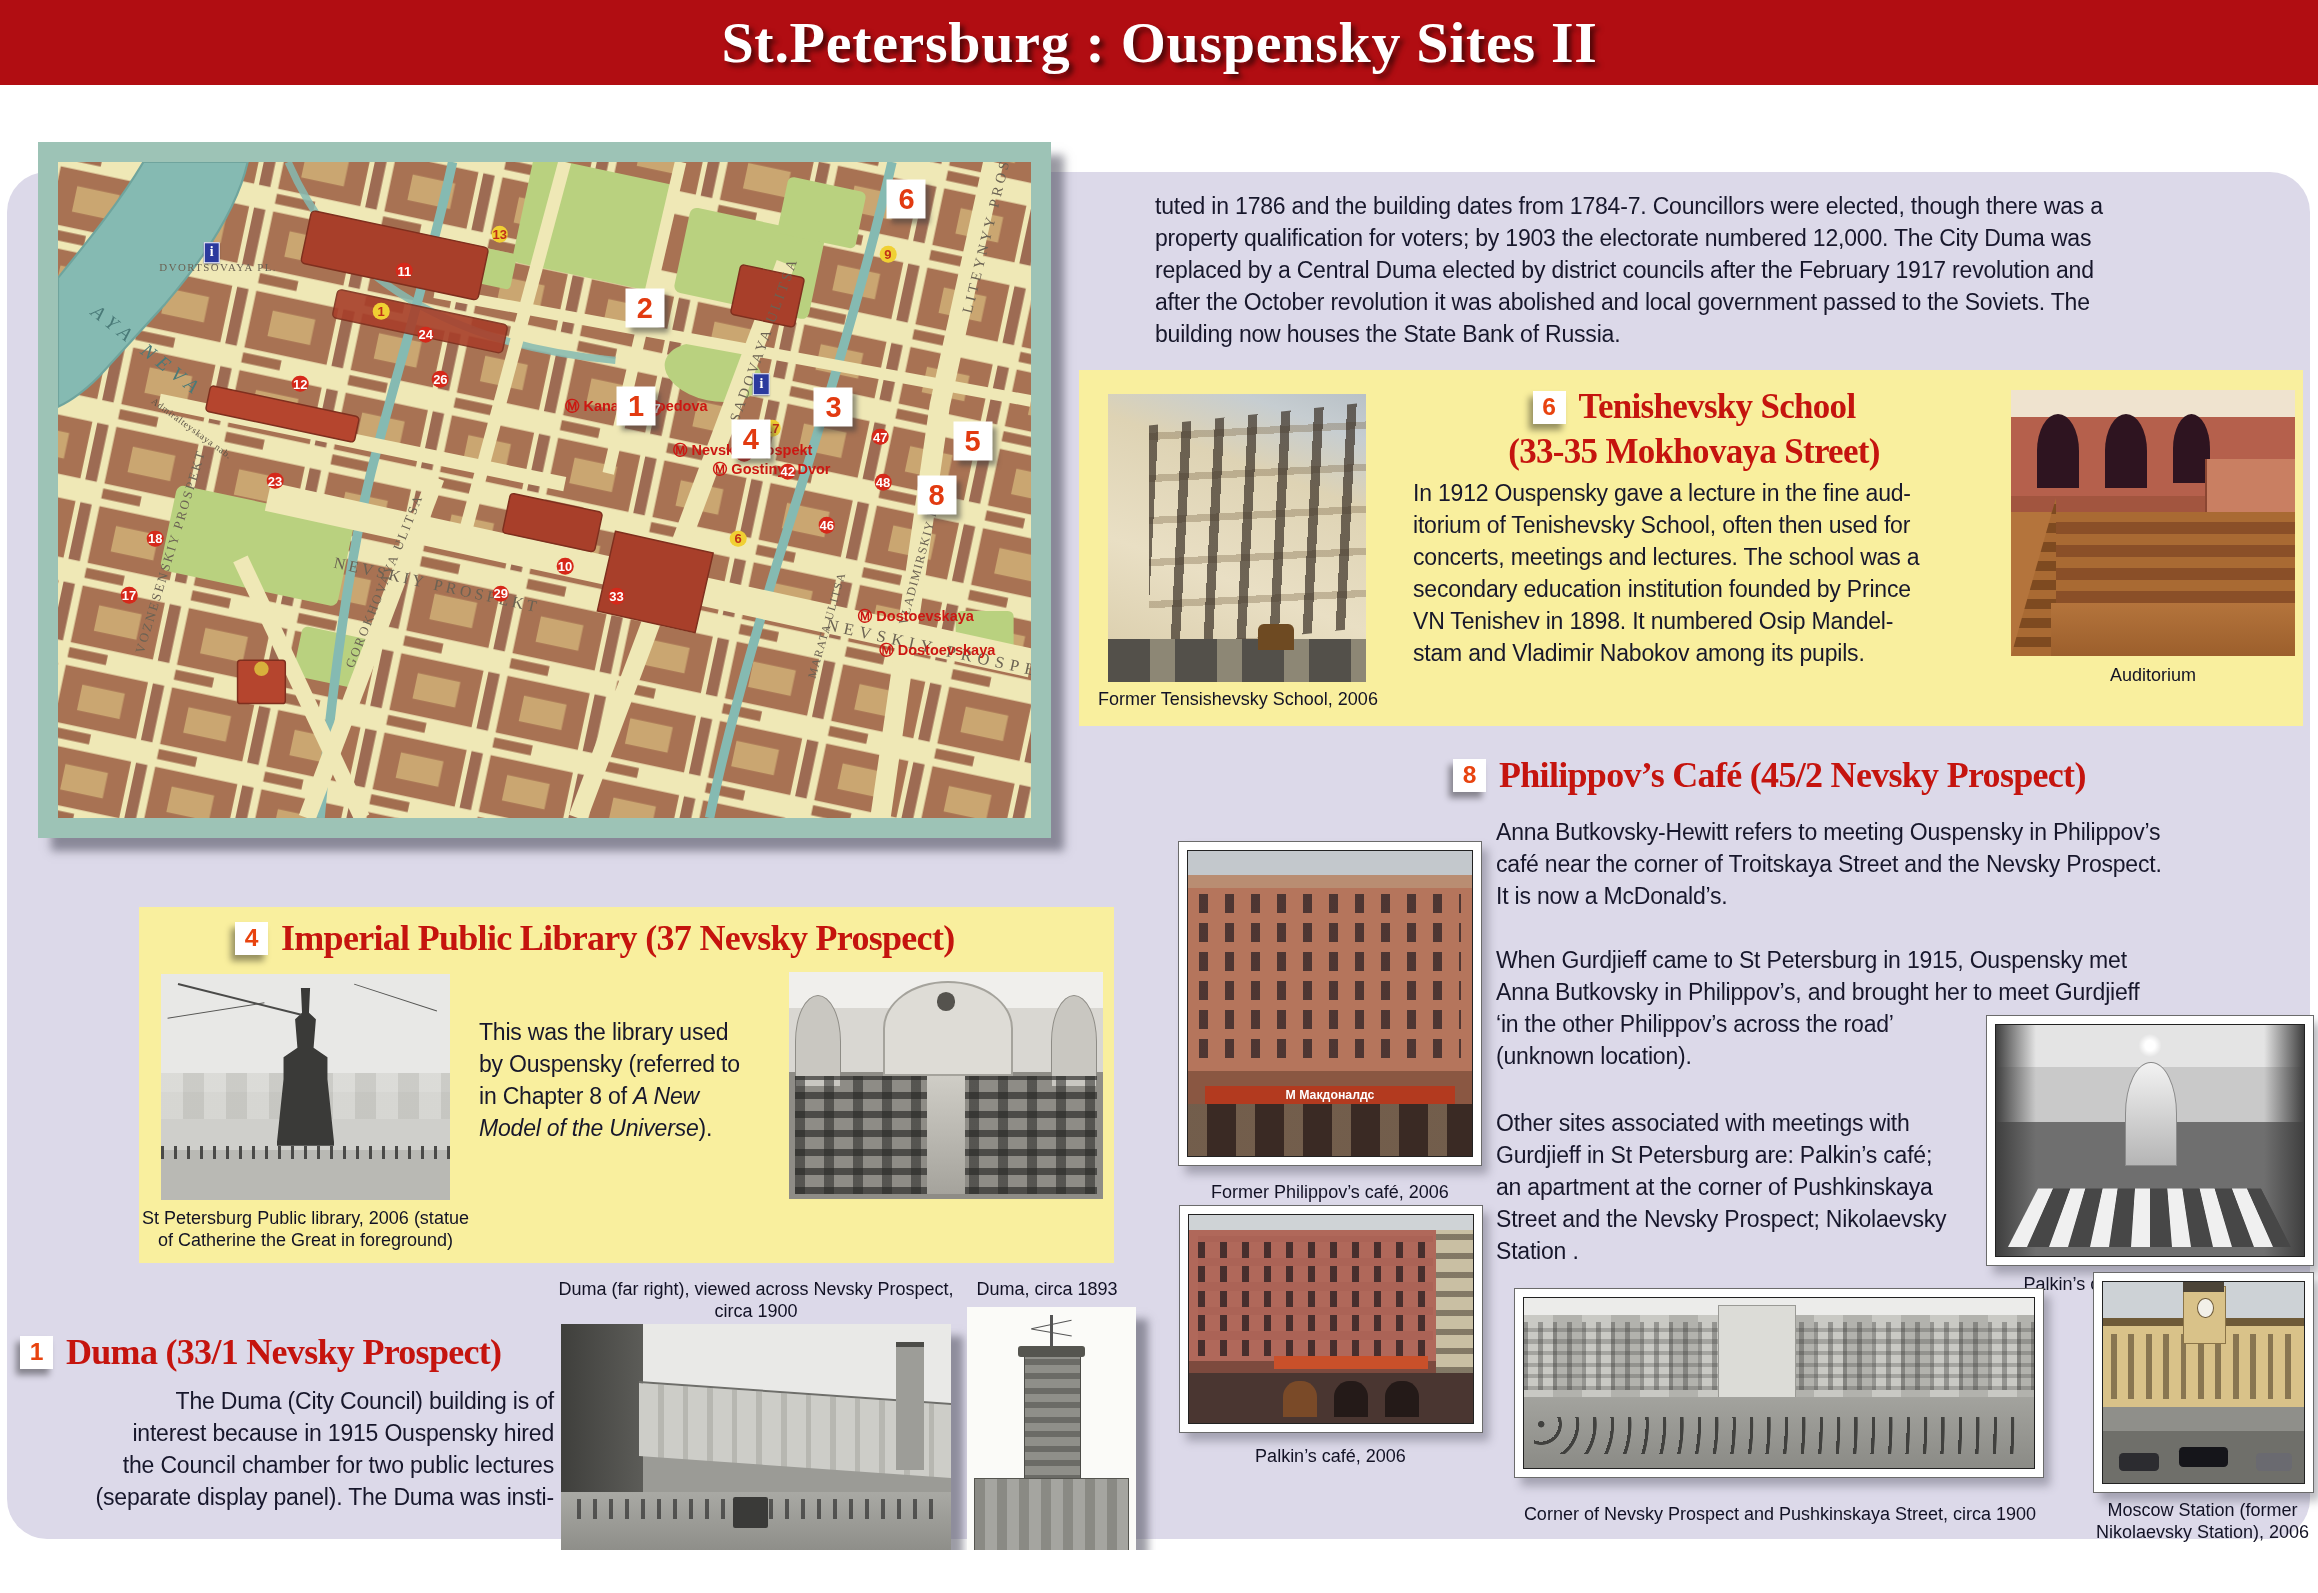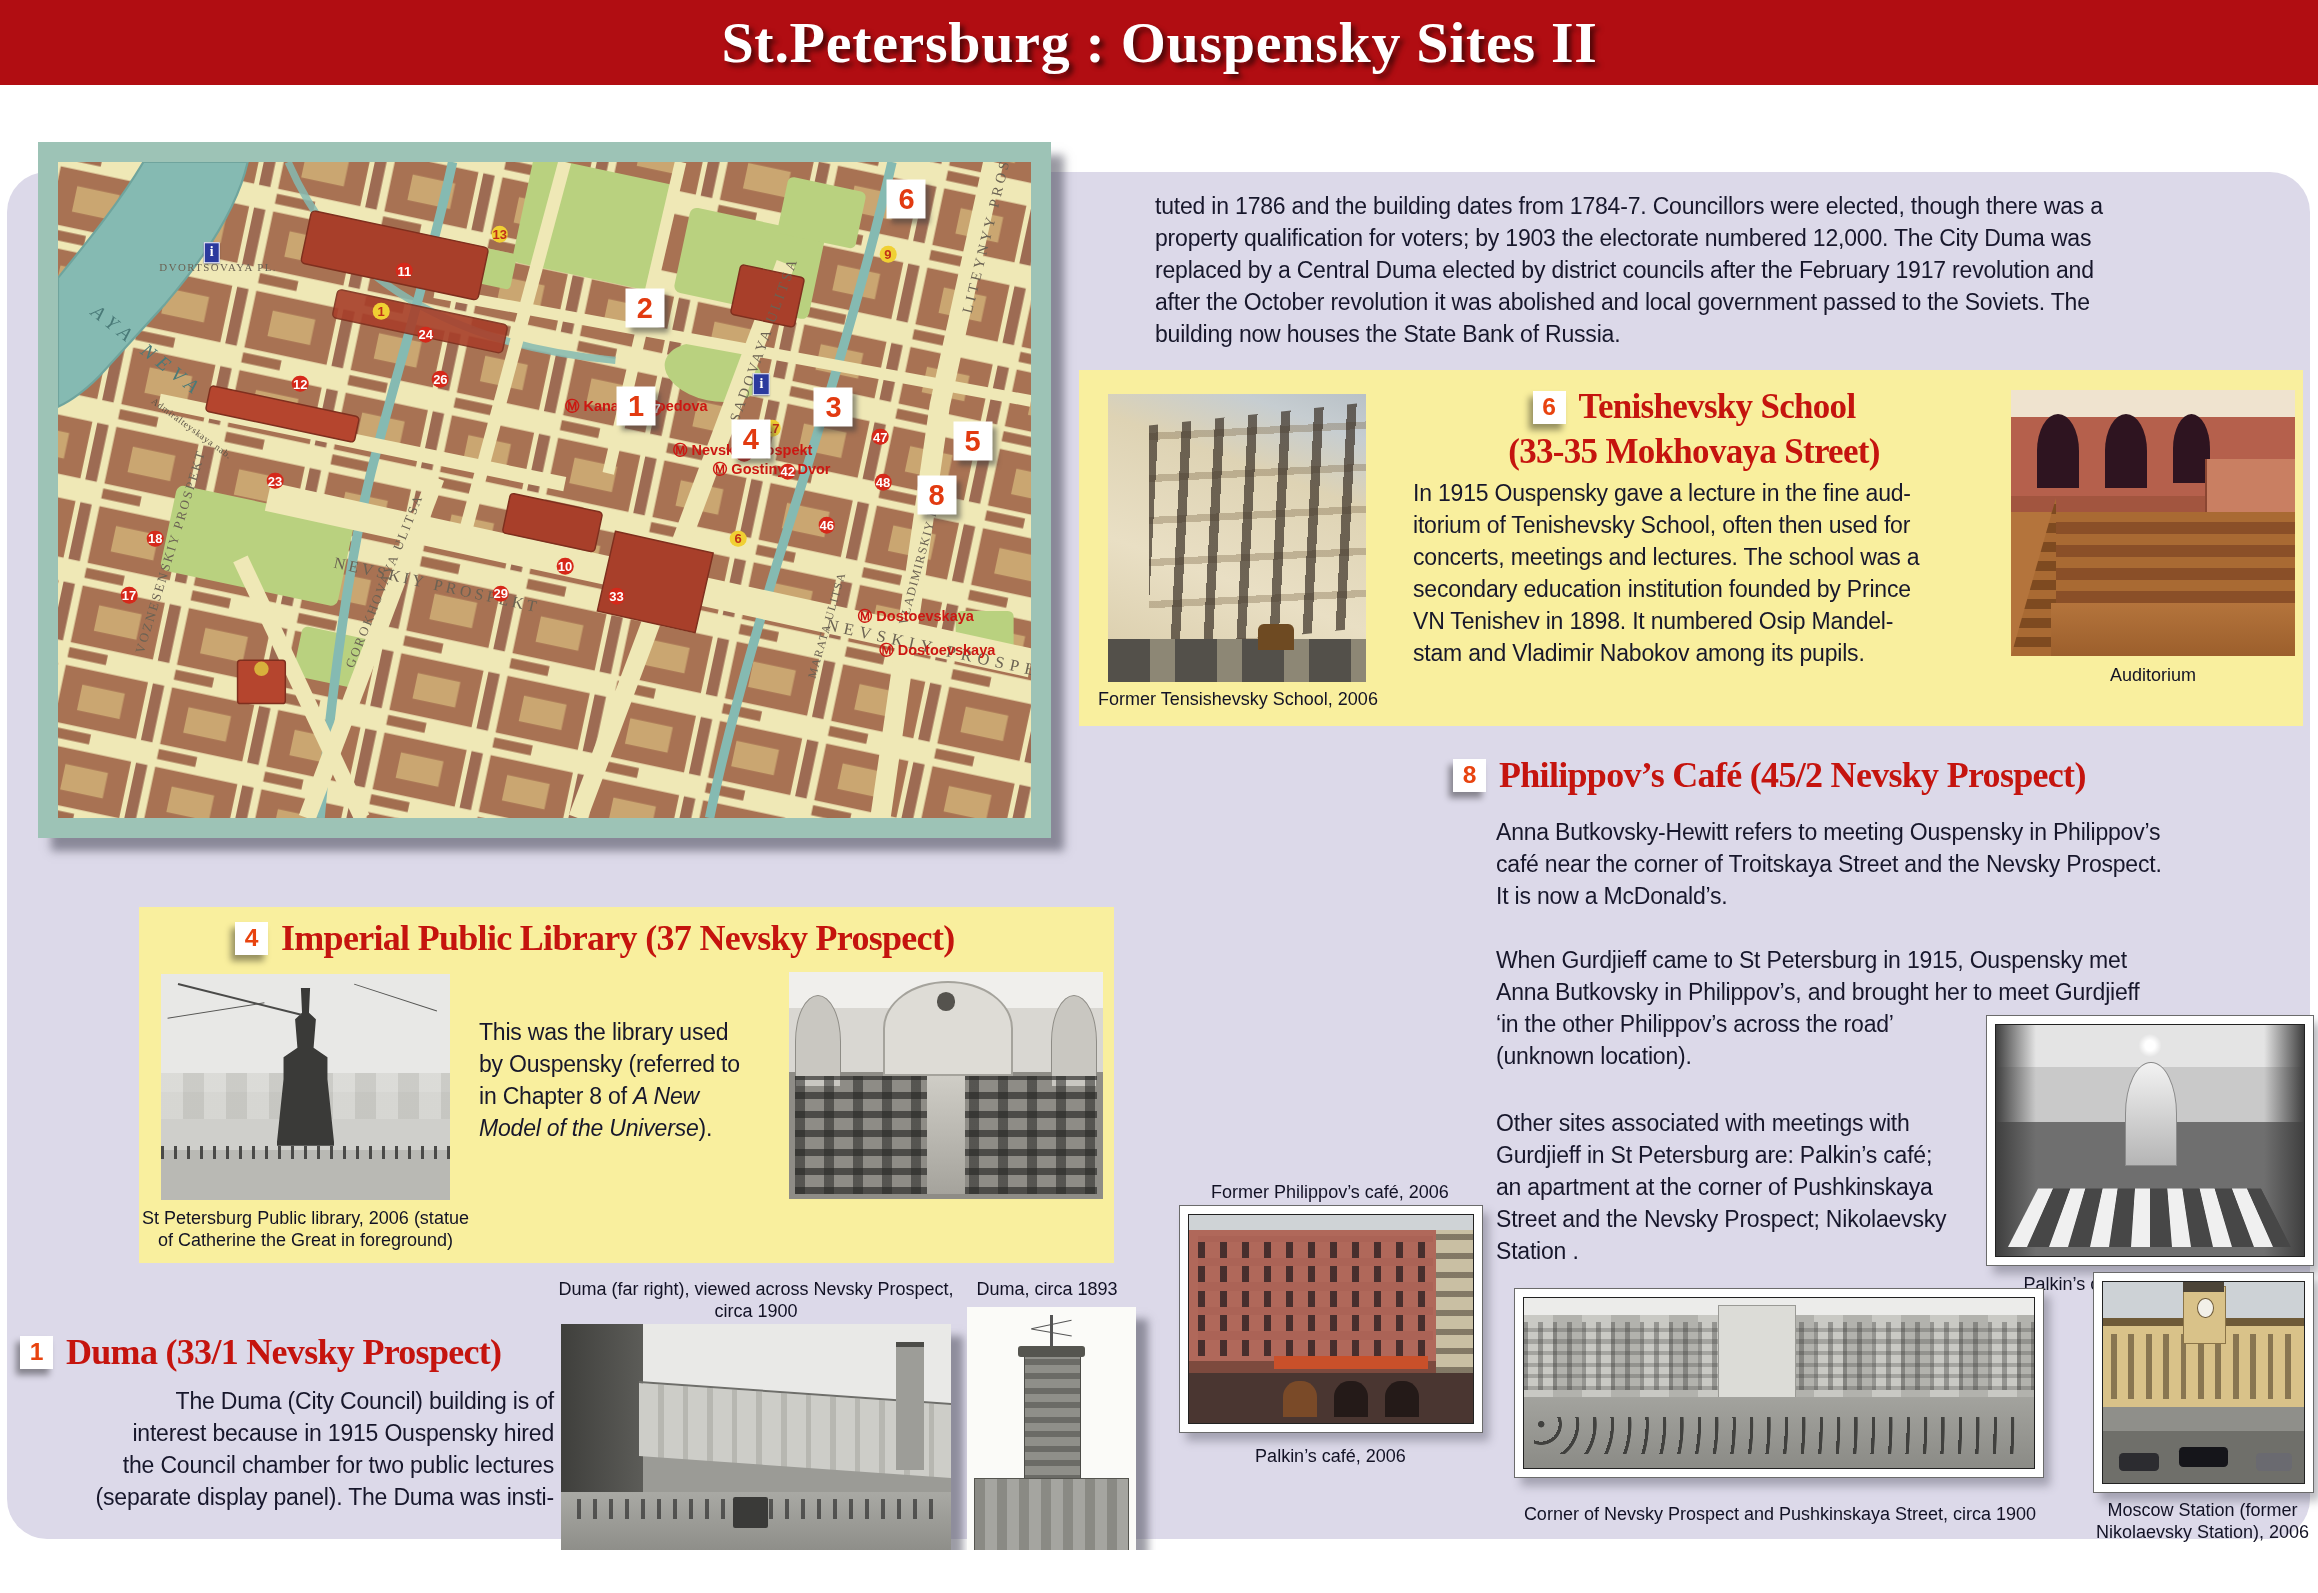--- a/index.html
+++ b/index.html
@@ -194,21 +194,21 @@
     <div class="caption" style="position:absolute;left:0px;top:318px;width:318px;">Former Tensishevsky School, 2006</div>
 
     <div style="position:absolute;left:311px;top:17.4px;width:608px;text-align:center;">
       <div style="display:flex;align-items:center;justify-content:center;gap:13px;">
         <span class="badge">6</span>
         <span class="h-red" style="font-size:35px;">Tenishevsky School</span>
       </div>
       <div class="h-red" style="font-size:35px;margin-top:4.3px;">(33-35 Mokhovaya Street)</div>
     </div>
 
-    <div class="body-txt" style="position:absolute;left:334px;top:107px;width:579px;">In 1915 Ouspensky gave a lecture in the fine aud-
+    <div class="body-txt" style="position:absolute;left:334px;top:107px;width:579px;">In 1912 Ouspensky gave a lecture in the fine aud-
 itorium of Tenishevsky School, often then used for
 concerts, meetings and lectures.  The school was a
 secondary education institution founded by Prince
 VN Tenishev in 1898. It numbered Osip Mandel-
 stam and Vladimir Nabokov among its pupils.</div>
 
     <div class="photo" style="left:932px;top:20px;width:284px;height:266px;">
       <div class="layer" style="inset:0;background:linear-gradient(#efe3cf 0 10%,#b5604c 10% 40%,#a2553f 40% 46%,#b4743c 46% 100%);"></div>
       <div class="layer" style="left:9%;top:9%;width:15%;height:28%;background:#2e1420;border-radius:50% 50% 0 0;"></div>
       <div class="layer" style="left:33%;top:9%;width:15%;height:28%;background:#2e1420;border-radius:50% 50% 0 0;"></div>
@@ -221,20 +221,33 @@
       <div class="layer" style="left:14%;bottom:0;right:0;height:20%;background:linear-gradient(#b4743c,#9c5f2c);"></div>
     </div>
     <div class="caption" style="position:absolute;left:932px;top:294px;width:284px;">Auditorium</div>
   </div>
 
   <div class="head-row" style="left:1453px;top:754px;">
     <span class="badge">8</span>
     <span class="h-red">Philippov’s Café (45/2 Nevsky Prospect)</span>
   </div>
 
+  <div class="photo framed" style="left:1178px;top:841px;width:286px;height:307px;">
+    <div class="img">
+      <div class="layer" style="inset:0;background:linear-gradient(#c3c8cc 0 8%,#b98d72 8% 12%,#b5755c 12% 72%,#8a5742 72% 100%);"></div>
+      <div class="layer" style="left:4%;top:13%;right:4%;height:55%;
+           background:repeating-linear-gradient(0deg, rgba(0,0,0,0) 0 19px, #b5755c 19px 29px),
+                      repeating-linear-gradient(90deg, rgba(52,38,40,.8) 0 8.7px, rgba(0,0,0,0) 8.7px 26px);"></div>
+      <div class="layer" style="left:0;bottom:0;right:0;height:17%;background:#3a2a24;
+           background-image:repeating-linear-gradient(90deg, rgba(220,190,150,.35) 0 19px, rgba(0,0,0,0) 19px 48px);"></div>
+      <div class="layer" style="left:6%;bottom:17%;right:6%;height:6%;background:#b33a1f;display:flex;align-items:center;justify-content:center;">
+        <span style="color:#fff;font-size:12.3px;font-weight:bold;white-space:nowrap;">М Макдоналдс</span>
+      </div>
+    </div>
+  </div>
   <div class="caption" style="position:absolute;left:1149px;top:1181px;width:362px;">Former Philippov’s café, 2006</div>
 
   <div class="body-txt" style="position:absolute;left:1496px;top:816px;width:778px;">Anna Butkovsky-Hewitt refers to meeting Ouspensky in Philippov’s
 café near the corner of Troitskaya Street and the Nevsky Prospect.
 It is now a McDonald’s.</div>
   <div class="body-txt" style="position:absolute;left:1496px;top:944px;width:723px;">When Gurdjieff came to St Petersburg in 1915, Ouspensky met
 Anna Butkovsky in Philippov’s, and brought her to meet Gurdjieff
 ‘in the other Philippov’s across the road’
 (unknown location).</div>
   <div class="body-txt" style="position:absolute;left:1496px;top:1107px;width:492px;">Other sites associated with meetings with

